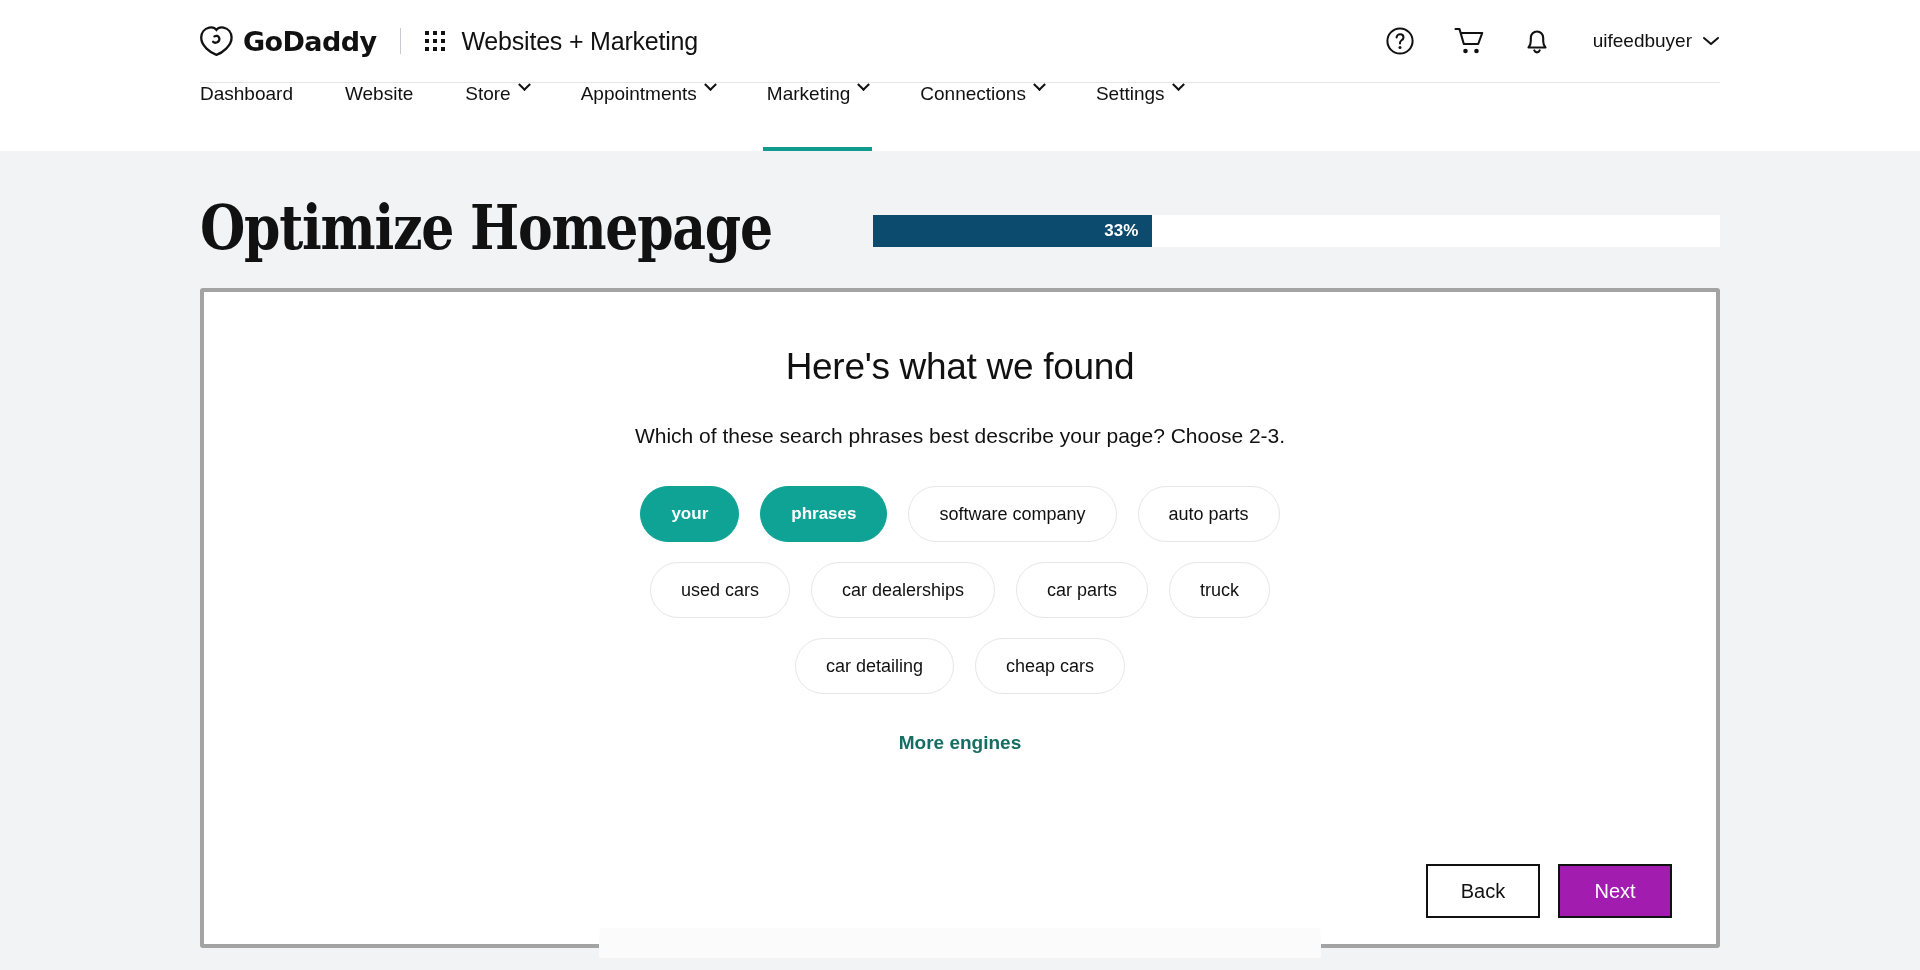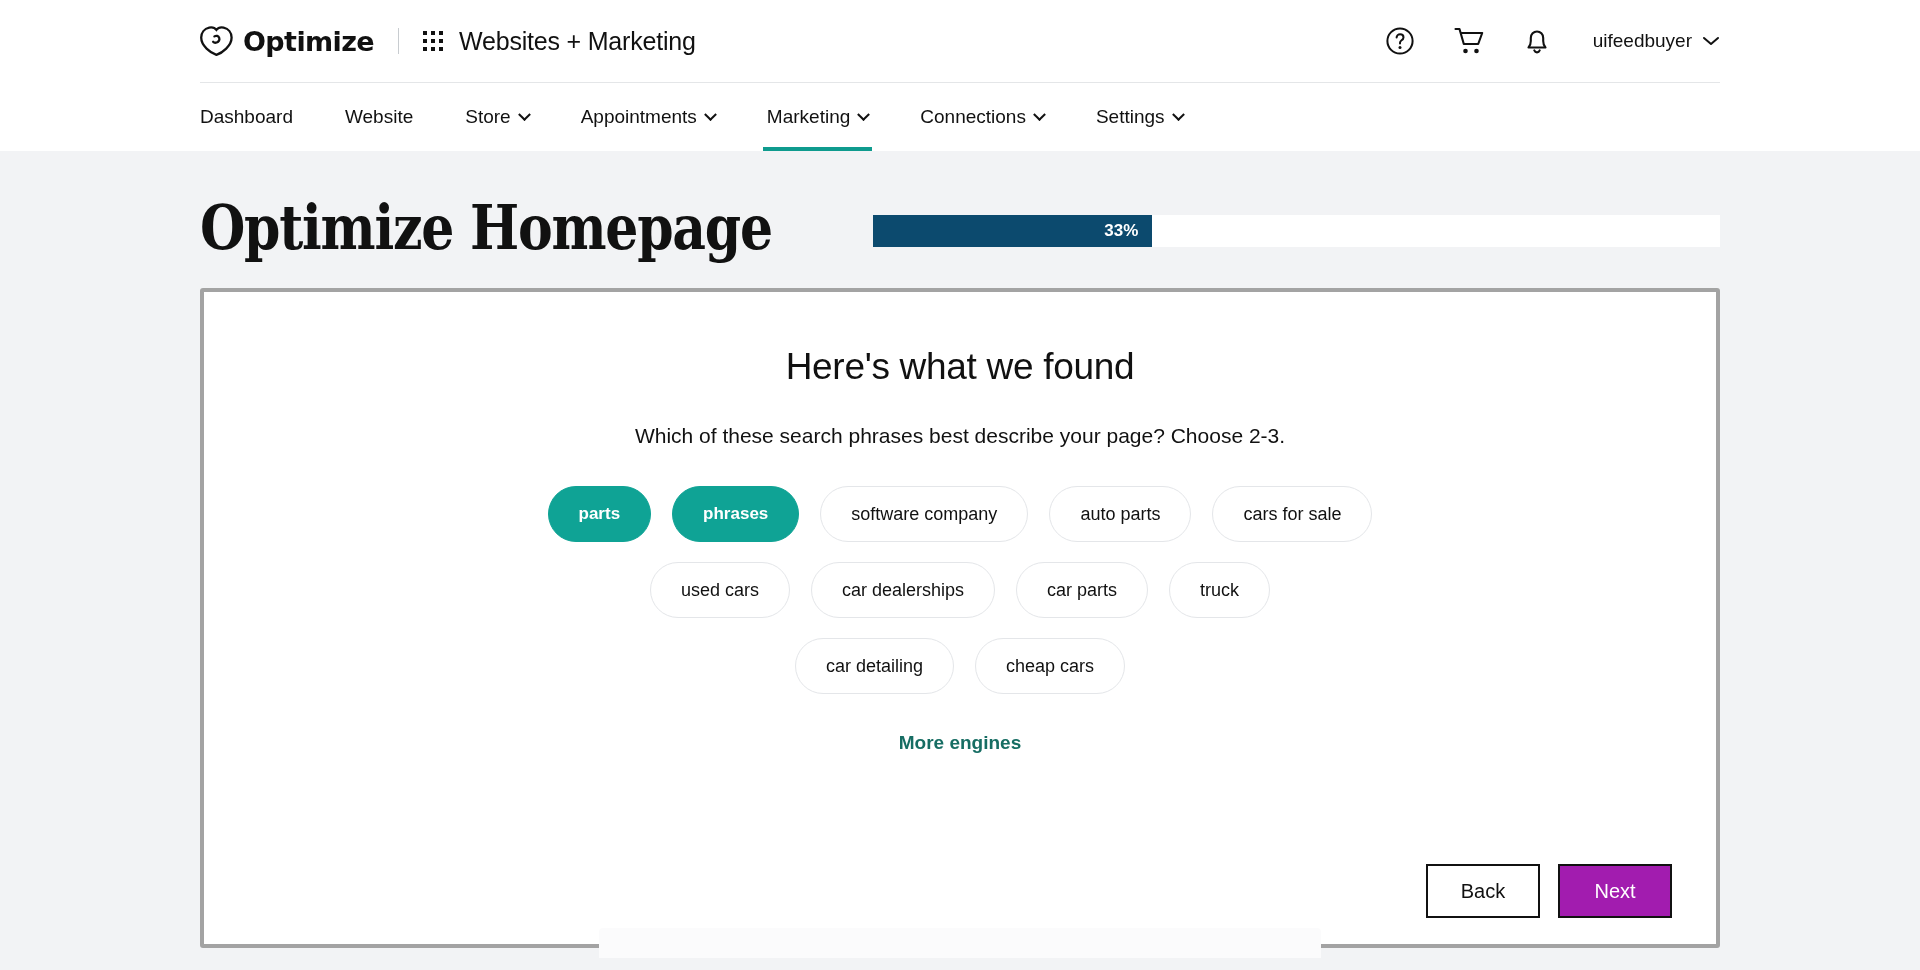--- a/index.html
+++ b/index.html
@@ -108,21 +108,20 @@
     width: 100%;
   }
   .nav {
     display: flex;
     align-items: stretch;
     height: 68px;
     gap: 0;
   }
   .nav-item {
     display: flex;
-    align-items: center;
     gap: 9px;
     padding: 0 26px;
     font-size: 19px;
     color: #111111;
     cursor: pointer;
     position: relative;
     white-space: nowrap;
   }
   .nav-item:first-child { padding-left: 0; }
   .nav-item.active::after {
@@ -307,21 +306,21 @@
 <div class="topbar">
   <div class="topbar-left">
 
     <div class="gd-logo">
       <svg class="gd-logo-mark" width="34" height="30" viewBox="0 0 34 30">
         <path d="M9.2 1.6C4.4 2.6 1.2 6.6 1.2 11.6c0 3.9 1.9 7.6 5.4 11 2.9 2.9 6.6 5.2 9.8 6.2
                  3.2-1 6.9-3.3 9.8-6.2 3.5-3.4 5.4-7.1 5.4-11 0-5-3.2-9-8-10-3.1-.6-5.8.4-7.2 2.3
                  -1.4-1.9-4.1-2.9-7.2-2.3z" fill="none" stroke="#111111" stroke-width="2.3"></path>
         <path d="M14.4 10.4c1.9-1.2 4.1-.5 4.8 1.4.7 2-.4 4-2.5 4.7-1.4.5-2.8.2-3.6-.7" fill="none" stroke="#111111" stroke-width="2.3" stroke-linecap="round"></path>
       </svg>
-      <span class="gd-logo-word">Optimize</span>
+      <span class="gd-logo-word">GoDaddy</span>
     </div>
 
     <div class="topbar-divider"></div>
 
     <div class="apps-grid">
       <i></i>
         <i></i>
         <i></i>
         <i></i>
         <i></i>
@@ -420,25 +419,24 @@
     </div>
   </div>
 
   <div class="card">
 
     <h2 class="card-title">Here's what we found</h2>
     <p class="card-sub">Which of these search phrases best describe your page? Choose 2-3.</p>
 
     <div class="chip-rows" id="chip-rows">
         <div class="chip-row">
-          <div class="chip selected">parts</div>
+          <div class="chip selected">your</div>
           <div class="chip selected">phrases</div>
           <div class="chip">software company</div>
           <div class="chip">auto parts</div>
-          <div class="chip">cars for sale</div>
         </div>
         <div class="chip-row">
           <div class="chip">used cars</div>
           <div class="chip">car dealerships</div>
           <div class="chip">car parts</div>
           <div class="chip">truck</div>
         </div>
         <div class="chip-row">
           <div class="chip">car detailing</div>
           <div class="chip">cheap cars</div>

